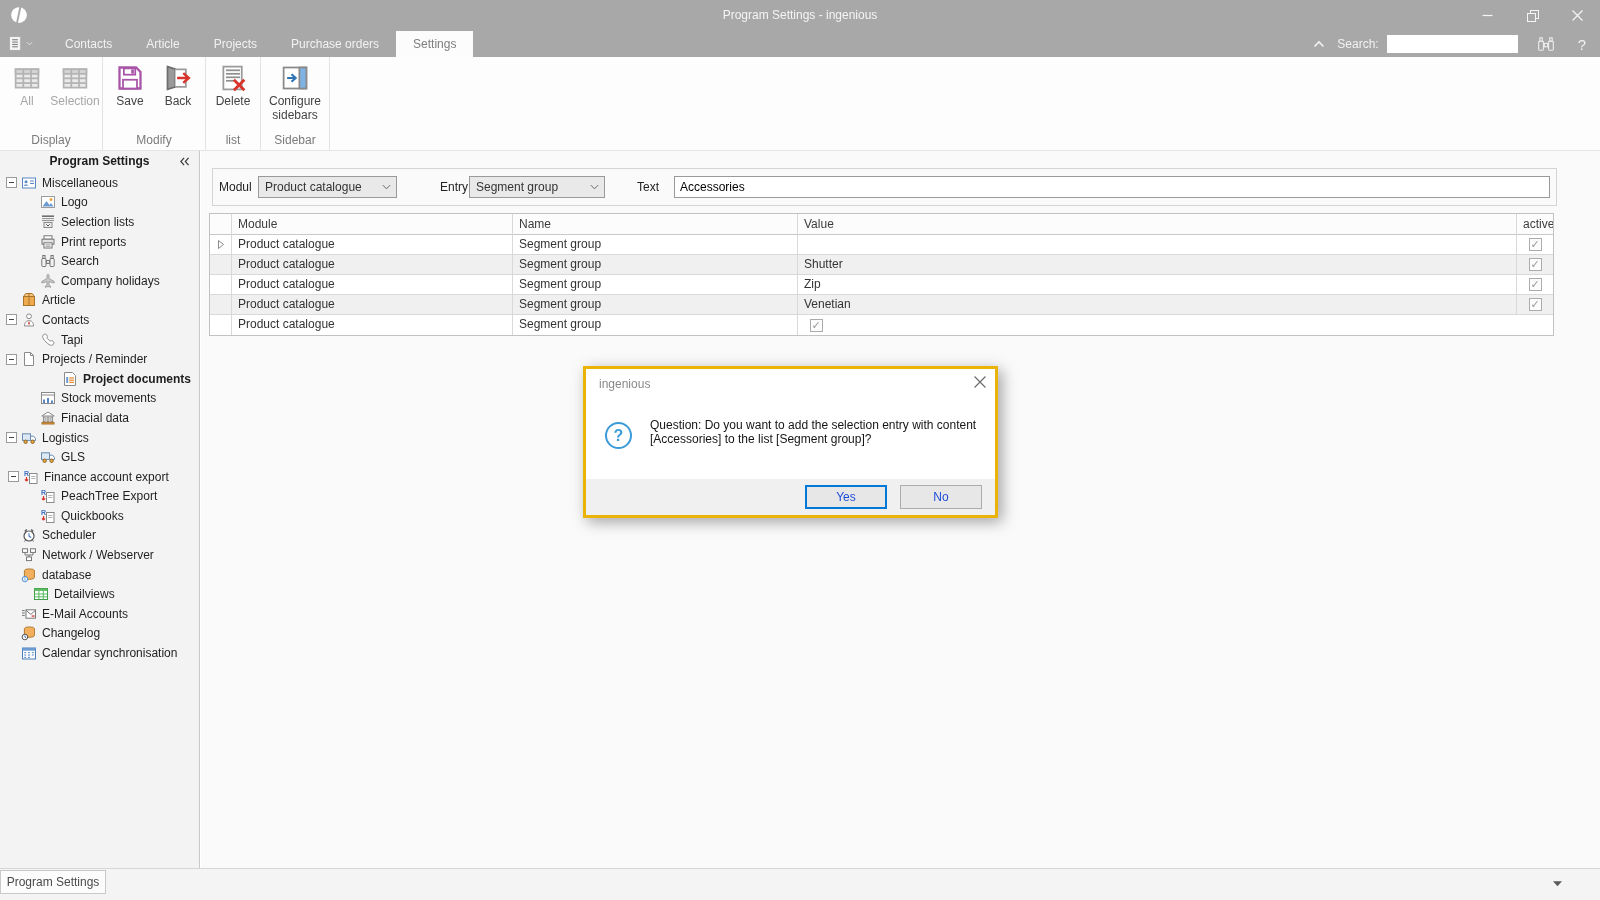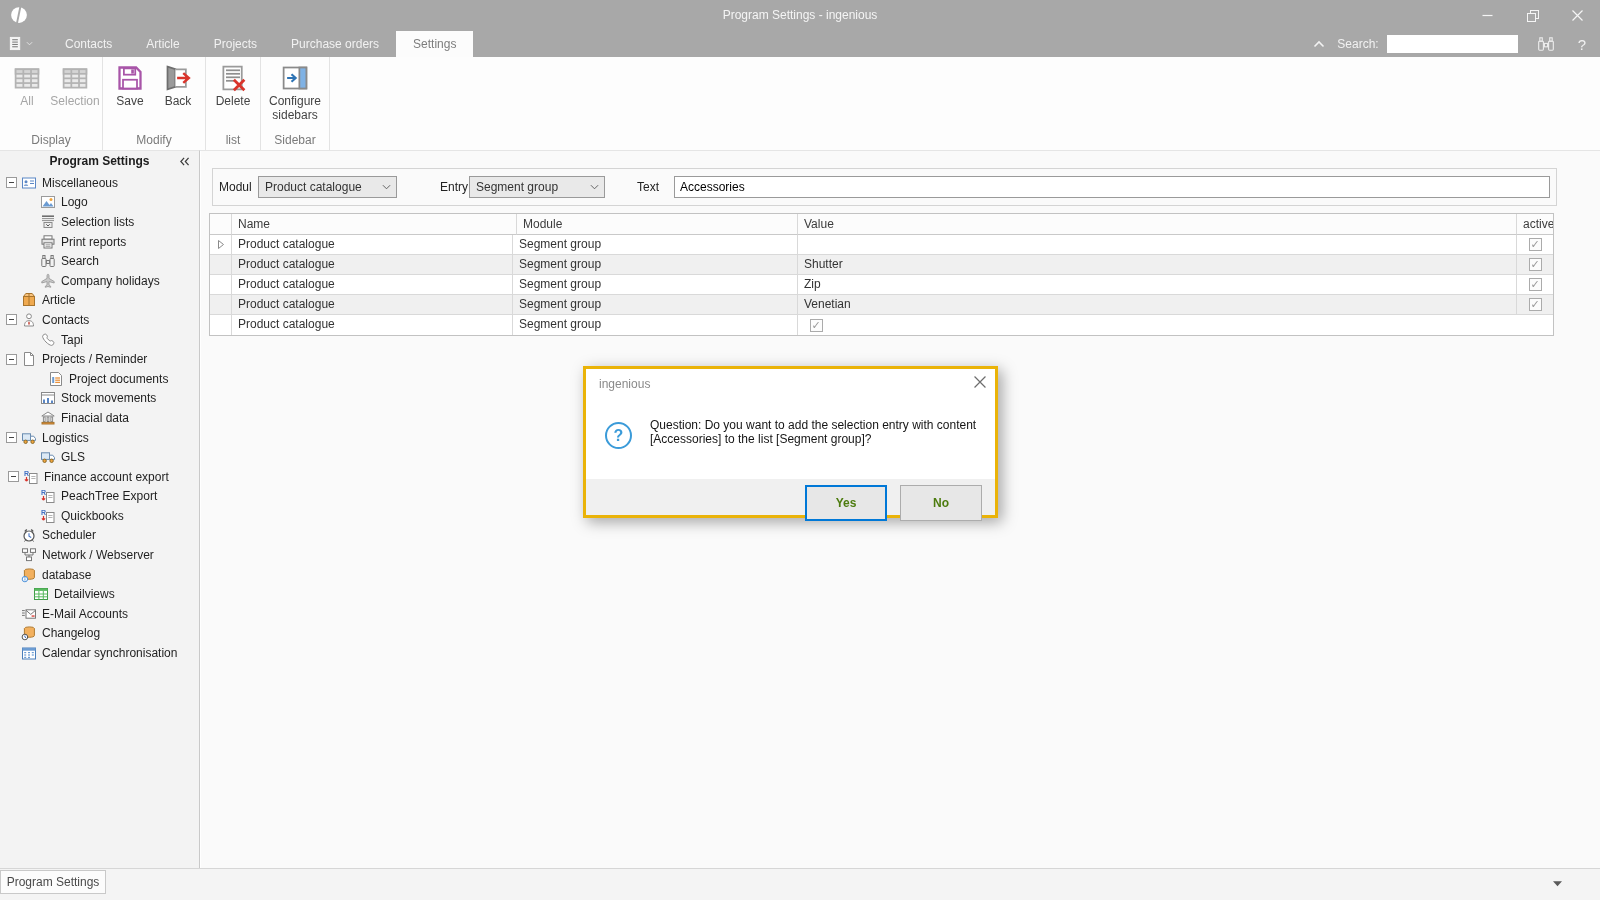--- a/index.html
+++ b/index.html
@@ -81,22 +81,22 @@
   .dialog{position:absolute;left:583px;top:366px;width:415px;height:152px;background:#fff;
           border:3px solid #eab308;box-shadow:4px 4px 14px rgba(0,0,0,.35);box-sizing:border-box;}
   .dlg-title{position:absolute;left:0;top:0;right:0;height:28px;}
   .dlg-title-text{position:absolute;left:13px;top:8px;color:#8a8a8a;}
   .dlg-close{position:absolute;right:9px;top:7px;}
   .dlg-qicon{position:absolute;left:19px;top:53px;width:27px;height:27px;border:2px solid #3b9bd9;border-radius:50%;
              box-sizing:border-box;display:flex;align-items:center;justify-content:center;
              color:#3b9bd9;font-size:16px;font-weight:bold;}
   .dlg-msg{position:absolute;left:64px;top:50px;width:345px;line-height:13.5px;color:#151515;}
   .dlg-footer{position:absolute;left:0;right:0;bottom:0;height:36px;background:#f0f0f0;}
-  .dlg-btn{position:absolute;top:6px;width:82px;height:36px;box-sizing:border-box;background:#e7e7e7;
-           display:flex;align-items:center;justify-content:center;color:#4d7c0f;border:1px solid #acacac;font-weight:bold;}
+  .dlg-btn{position:absolute;top:6px;width:82px;height:24px;box-sizing:border-box;background:#e7e7e7;
+           display:flex;align-items:center;justify-content:center;color:#1d4ed8;border:1px solid #acacac;}
   .dlg-btn.default{border:2px solid #0078d7;}
   .dlg-btn-yes{right:108px;}
   .dlg-btn-no{right:13px;}
 
   
   .bottombar{position:absolute;left:0;bottom:0;right:0;height:32px;background:#f4f4f4;border-top:1px solid #d6d6d6;box-sizing:border-box;}
   .btab{position:absolute;left:0;top:1px;width:106px;height:24px;background:#fcfcfc;border:1px solid #c9c9c9;
         box-sizing:border-box;display:flex;align-items:center;justify-content:center;color:#4a4a4a;}
   .boverflow{position:absolute;right:38px;top:12px;}
 </style>
@@ -365,21 +365,21 @@
       <div class="titem" style="padding-left: 6px;">
         <span class="expander"></span>
         <span class="ticon">
           <svg width="16" height="16" viewBox="0 0 16 16">
             <path d="M3.5 1.5 h6 l3 3 v10 h-9 z" fill="#fff" stroke="#8a8a8a"></path>
             <path d="M9.5 1.5 v3 h3" fill="none" stroke="#8a8a8a"></path>
           </svg>
         </span>
         <span class="tlabel">Projects / Reminder</span>
       </div>
-      <div class="titem" style="padding-left: 48px;">
+      <div class="titem" style="padding-left: 62px; font-weight: bold;">
         <span class="ticon">
           <svg width="16" height="16" viewBox="0 0 16 16">
             <path d="M2.5 1.5 h8 l3 3 v10 h-11 z" fill="#fff" stroke="#8a8a8a"></path>
             <rect x="4.2" y="6" width="2" height="6" fill="#6b9bd2"></rect>
             <line x1="7.2" y1="7" x2="12" y2="7" stroke="#e8913c" stroke-width="1.3"></line>
             <line x1="7.2" y1="9.2" x2="12" y2="9.2" stroke="#e8913c" stroke-width="1.3"></line>
             <line x1="7.2" y1="11.4" x2="12" y2="11.4" stroke="#e8913c" stroke-width="1.3"></line>
           </svg>
         </span>
         <span class="tlabel">Project documents</span>
@@ -584,22 +584,22 @@
           <path d="M1 1 L5 5 L9 1" stroke="#555" fill="none"></path>
         </svg>
     </div>
     <span class="flabel" style="left:424px">Text</span>
     <input class="text-input" style="left: 461px; width: 876px;" value="Accessories">
   </div>
 
   <div class="grid">
     <div class="tr" id="tableHead">
         <div class="th" style="width: 22px;"></div>
+        <div class="th" style="width: 281px;">Module</div>
         <div class="th" style="width: 285px;">Name</div>
-        <div class="th" style="width: 281px;">Module</div>
         <div class="th" style="width: 719px;">Value</div>
         <div class="th" style="width: 36px;">active</div>
       </div>
     <div id="tableBody">
         <div class="tr">
           <div class="td sel-cell" style="width: 22px;">
             <svg width="6" height="9" viewBox="0 0 6 9">
               <path d="M0.5 0.5 V8.5 L5.5 4.5 Z" fill="none" stroke="#8a8a8a"></path>
             </svg>
           </div>

